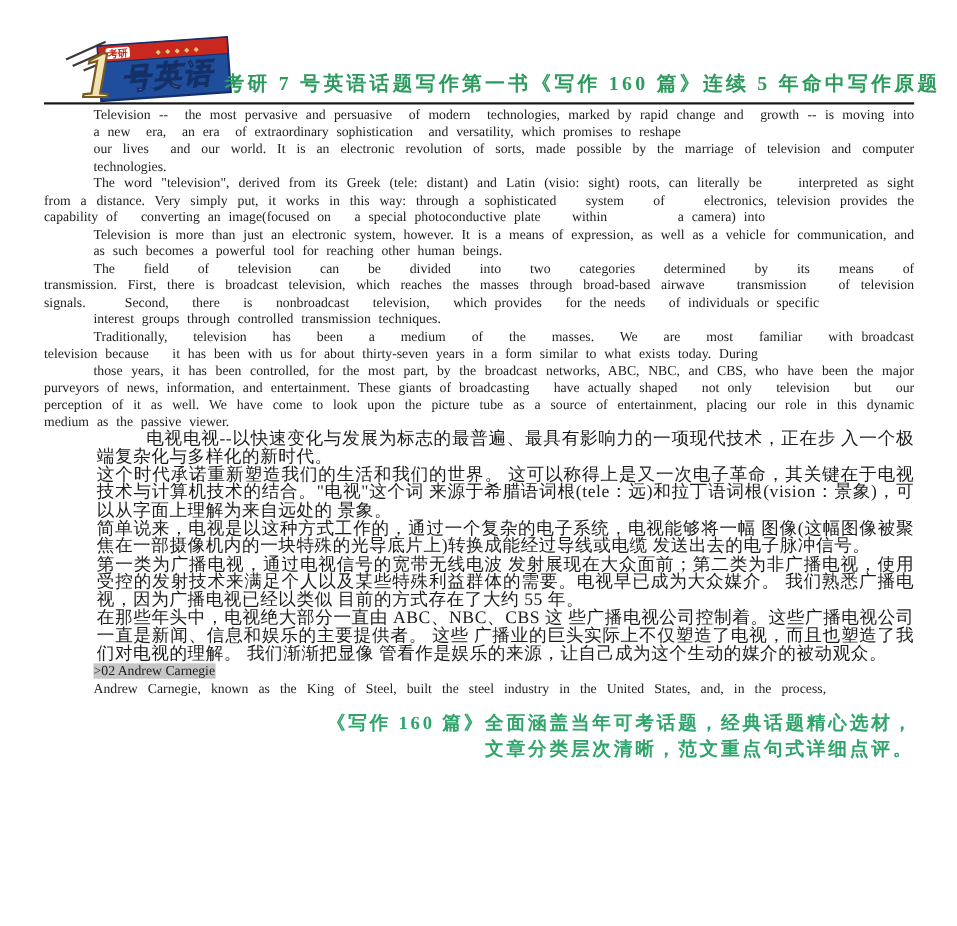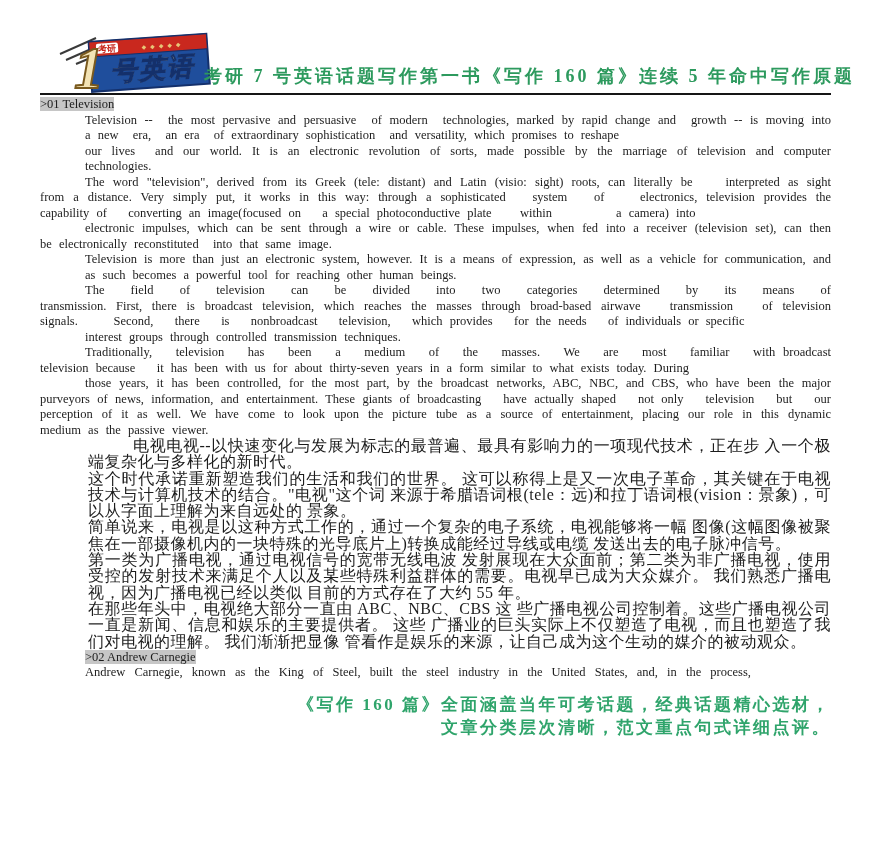--- a/index.html
+++ b/index.html
@@ -68,26 +68,24 @@
 
       <text x="18" y="60" font-size="60" font-weight="bold" font-style="italic" fill="#f3e3b4" stroke="#7a5a1e" stroke-width="2">1</text>
     </svg>
   </div>
 
   <div class="header-title">考研 7 号英语话题写作第一书《写作 160 篇》连续 5 年命中写作原题</div>
 
   <div class="rule"></div>
 
   <main>
-    <p class="hline"><span class="hl">&gt;01 Television</span></p>
 
     <p class="en blk">Television --  the most pervasive and persuasive  of modern  technologies, marked by rapid change and  growth -- is moving into  a new  era,  an era  of extraordinary sophistication  and versatility, which promises to reshape
 our lives  and our world. It is an electronic revolution of sorts, made possible by the marriage of television and computer technologies.</p>
     <p class="en ti">The word "television", derived from its Greek (tele: distant) and Latin (visio: sight) roots, can literally be    interpreted as sight from a distance. Very simply put, it works in this way: through a sophisticated   system   of    electronics, television provides the   capability of   converting an image(focused on   a special photoconductive plate    within         a camera) into</p>
-    <p class="en ti">electronic impulses, which can be sent through a wire or cable. These impulses, when fed into a receiver (television set), can then be electronically reconstituted  into that same image.</p>
     <p class="en blk">Television is more than just an electronic system, however. It is a means of expression, as well as a vehicle for communication, and as such becomes a powerful tool for reaching other human beings.</p>
     <p class="en ti">The   field   of   television   can   be   divided   into   two   categories   determined   by   its   means   of transmission. First, there is broadcast television, which reaches the masses through broad-based airwave   transmission   of television   signals.     Second,   there   is   nonbroadcast   television,   which provides   for the needs   of individuals or specific</p>
     <p class="en blk">interest groups through controlled transmission techniques.</p>
     <p class="en ti">Traditionally,   television   has   been   a   medium   of   the   masses.   We   are   most   familiar   with broadcast television because   it has been with us for about thirty-seven years in a form similar to what exists today. During</p>
     <p class="en ti">those years, it has been controlled, for the most part, by the broadcast networks, ABC, NBC, and CBS, who have been the major purveyors of news, information, and entertainment. These giants of broadcasting   have actually shaped   not only   television   but   our perception of it as well. We have come to look upon the picture tube as a source of entertainment, placing our role in this dynamic medium as the passive viewer.</p>
 
     <p class="zh ti">电视电视--以快速变化与发展为标志的最普遍、最具有影响力的一项现代技术，正在步 入一个极端复杂化与多样化的新时代。</p>
     <p class="zh">这个时代承诺重新塑造我们的生活和我们的世界。 这可以称得上是又一次电子革命，其关键在于电视技术与计算机技术的结合。"电视"这个词 来源于希腊语词根(tele：远)和拉丁语词根(vision：景象)，可以从字面上理解为来自远处的 景象。</p>
     <p class="zh">简单说来，电视是以这种方式工作的，通过一个复杂的电子系统，电视能够将一幅 图像(这幅图像被聚焦在一部摄像机内的一块特殊的光导底片上)转换成能经过导线或电缆 发送出去的电子脉冲信号。</p>
     <p class="zh">第一类为广播电视，通过电视信号的宽带无线电波 发射展现在大众面前；第二类为非广播电视，使用受控的发射技术来满足个人以及某些特殊利益群体的需要。电视早已成为大众媒介。 我们熟悉广播电视，因为广播电视已经以类似 目前的方式存在了大约 55 年。</p>

